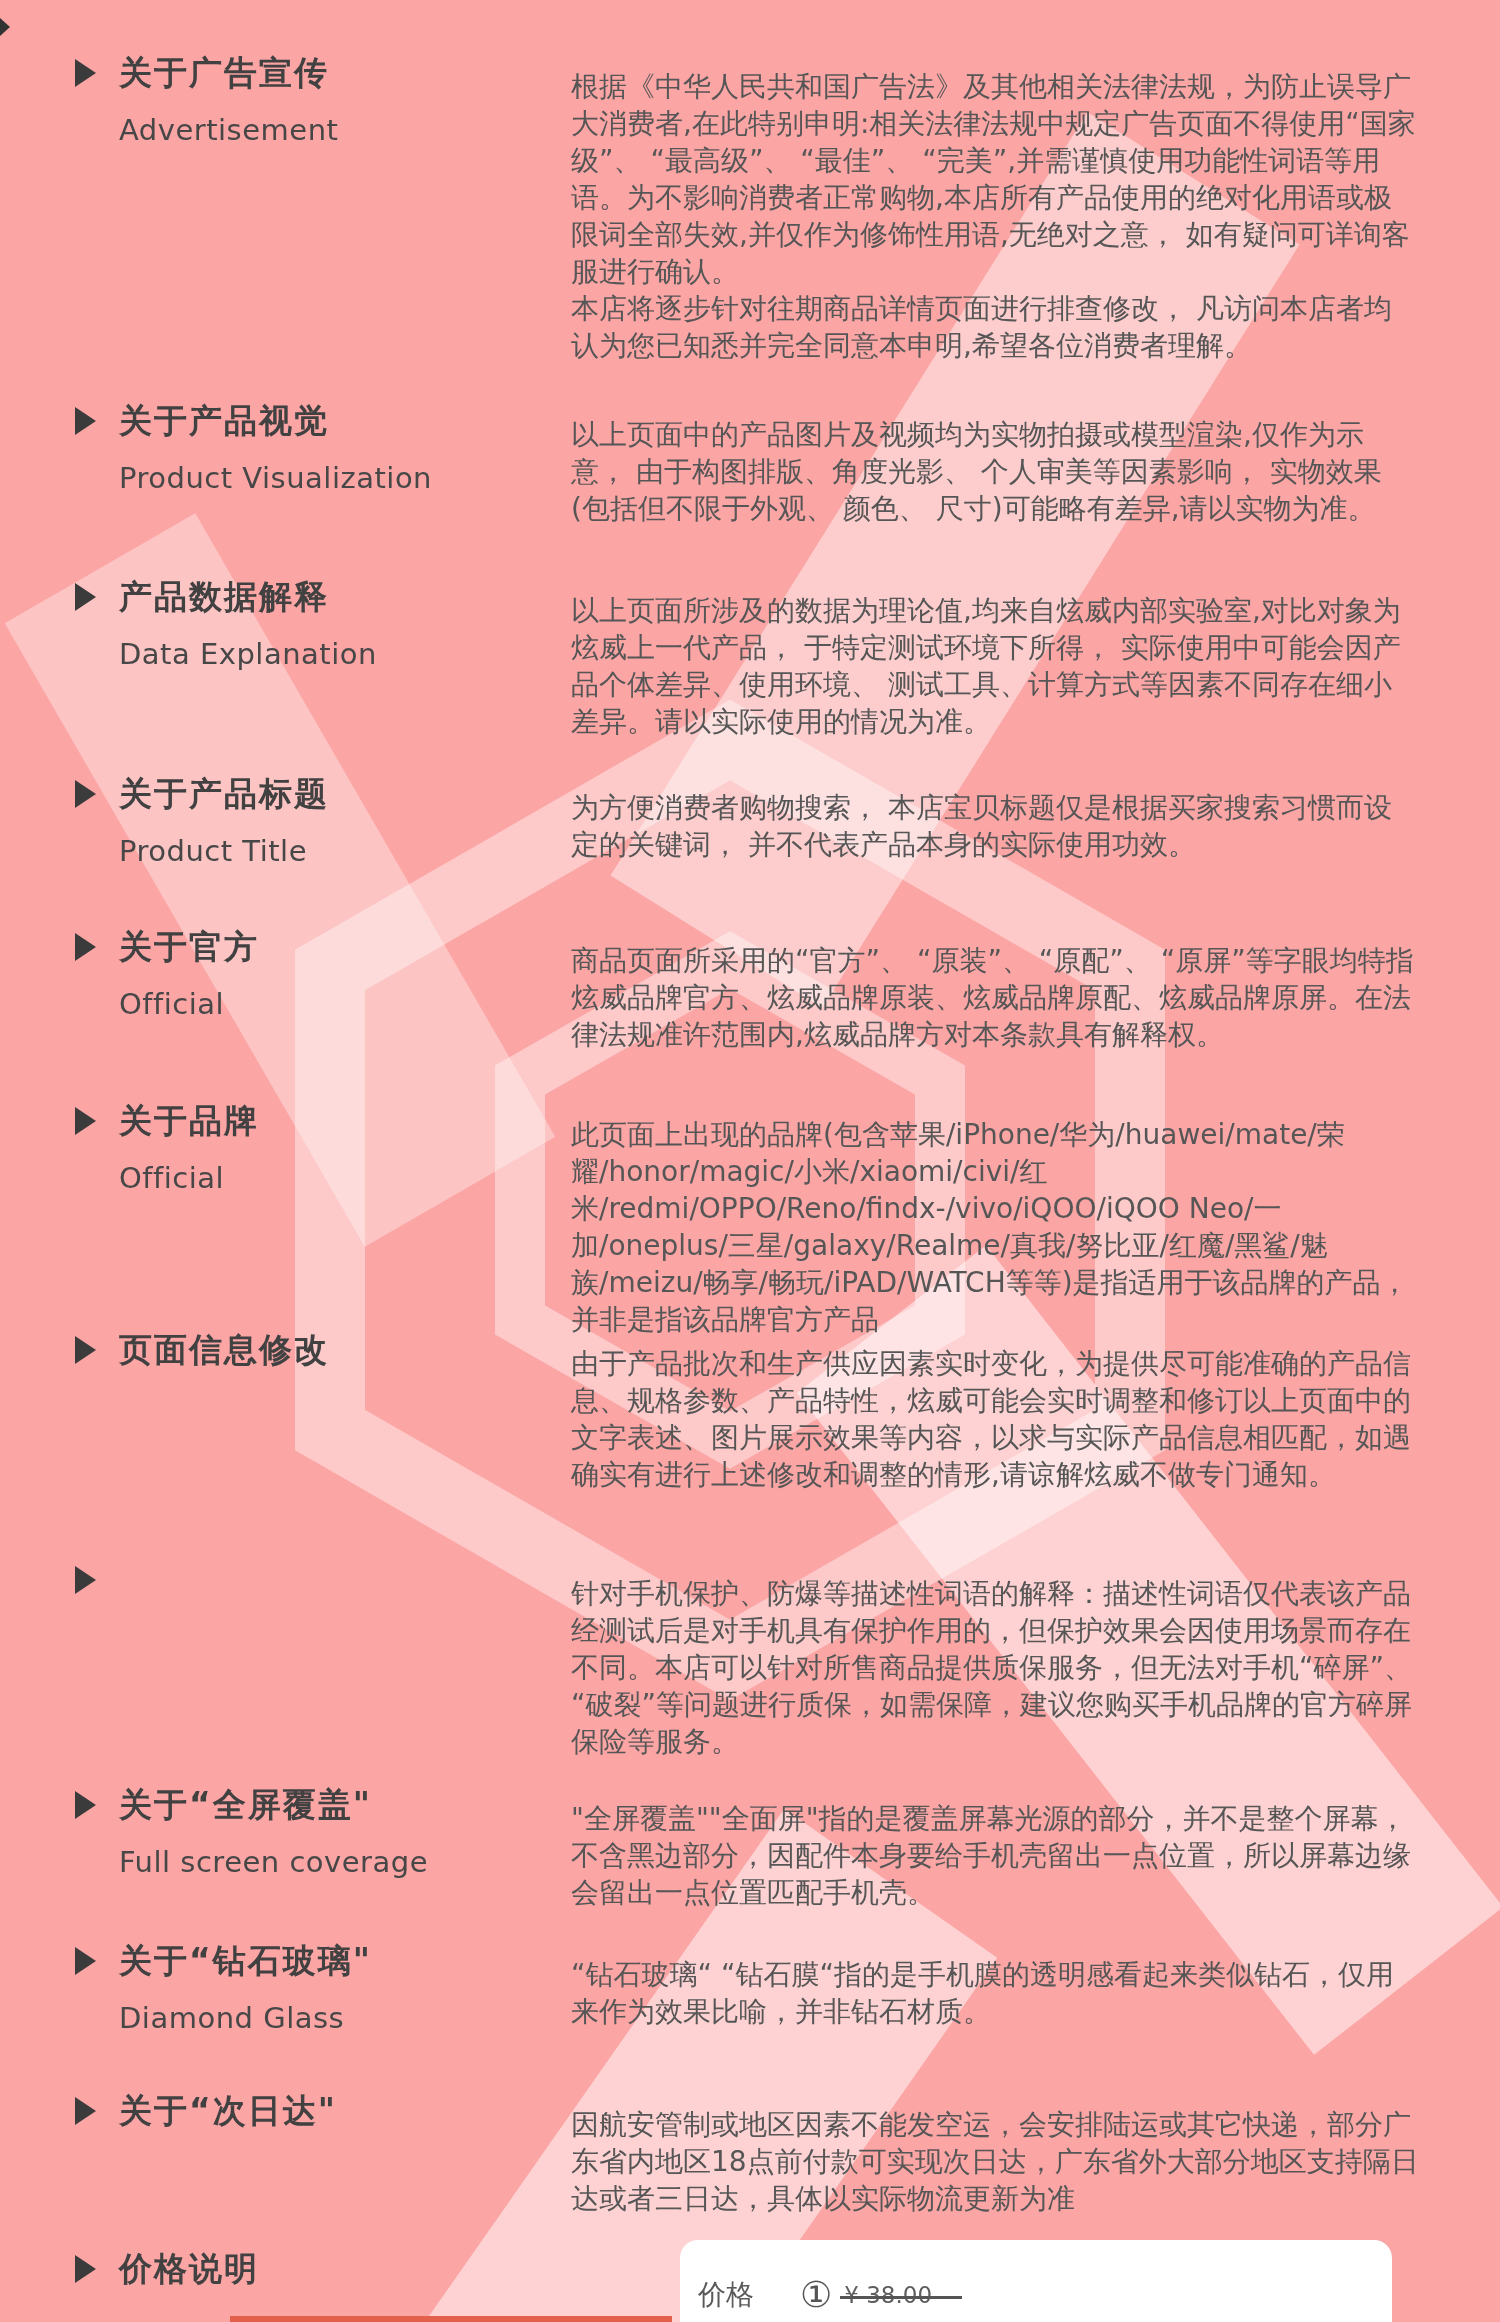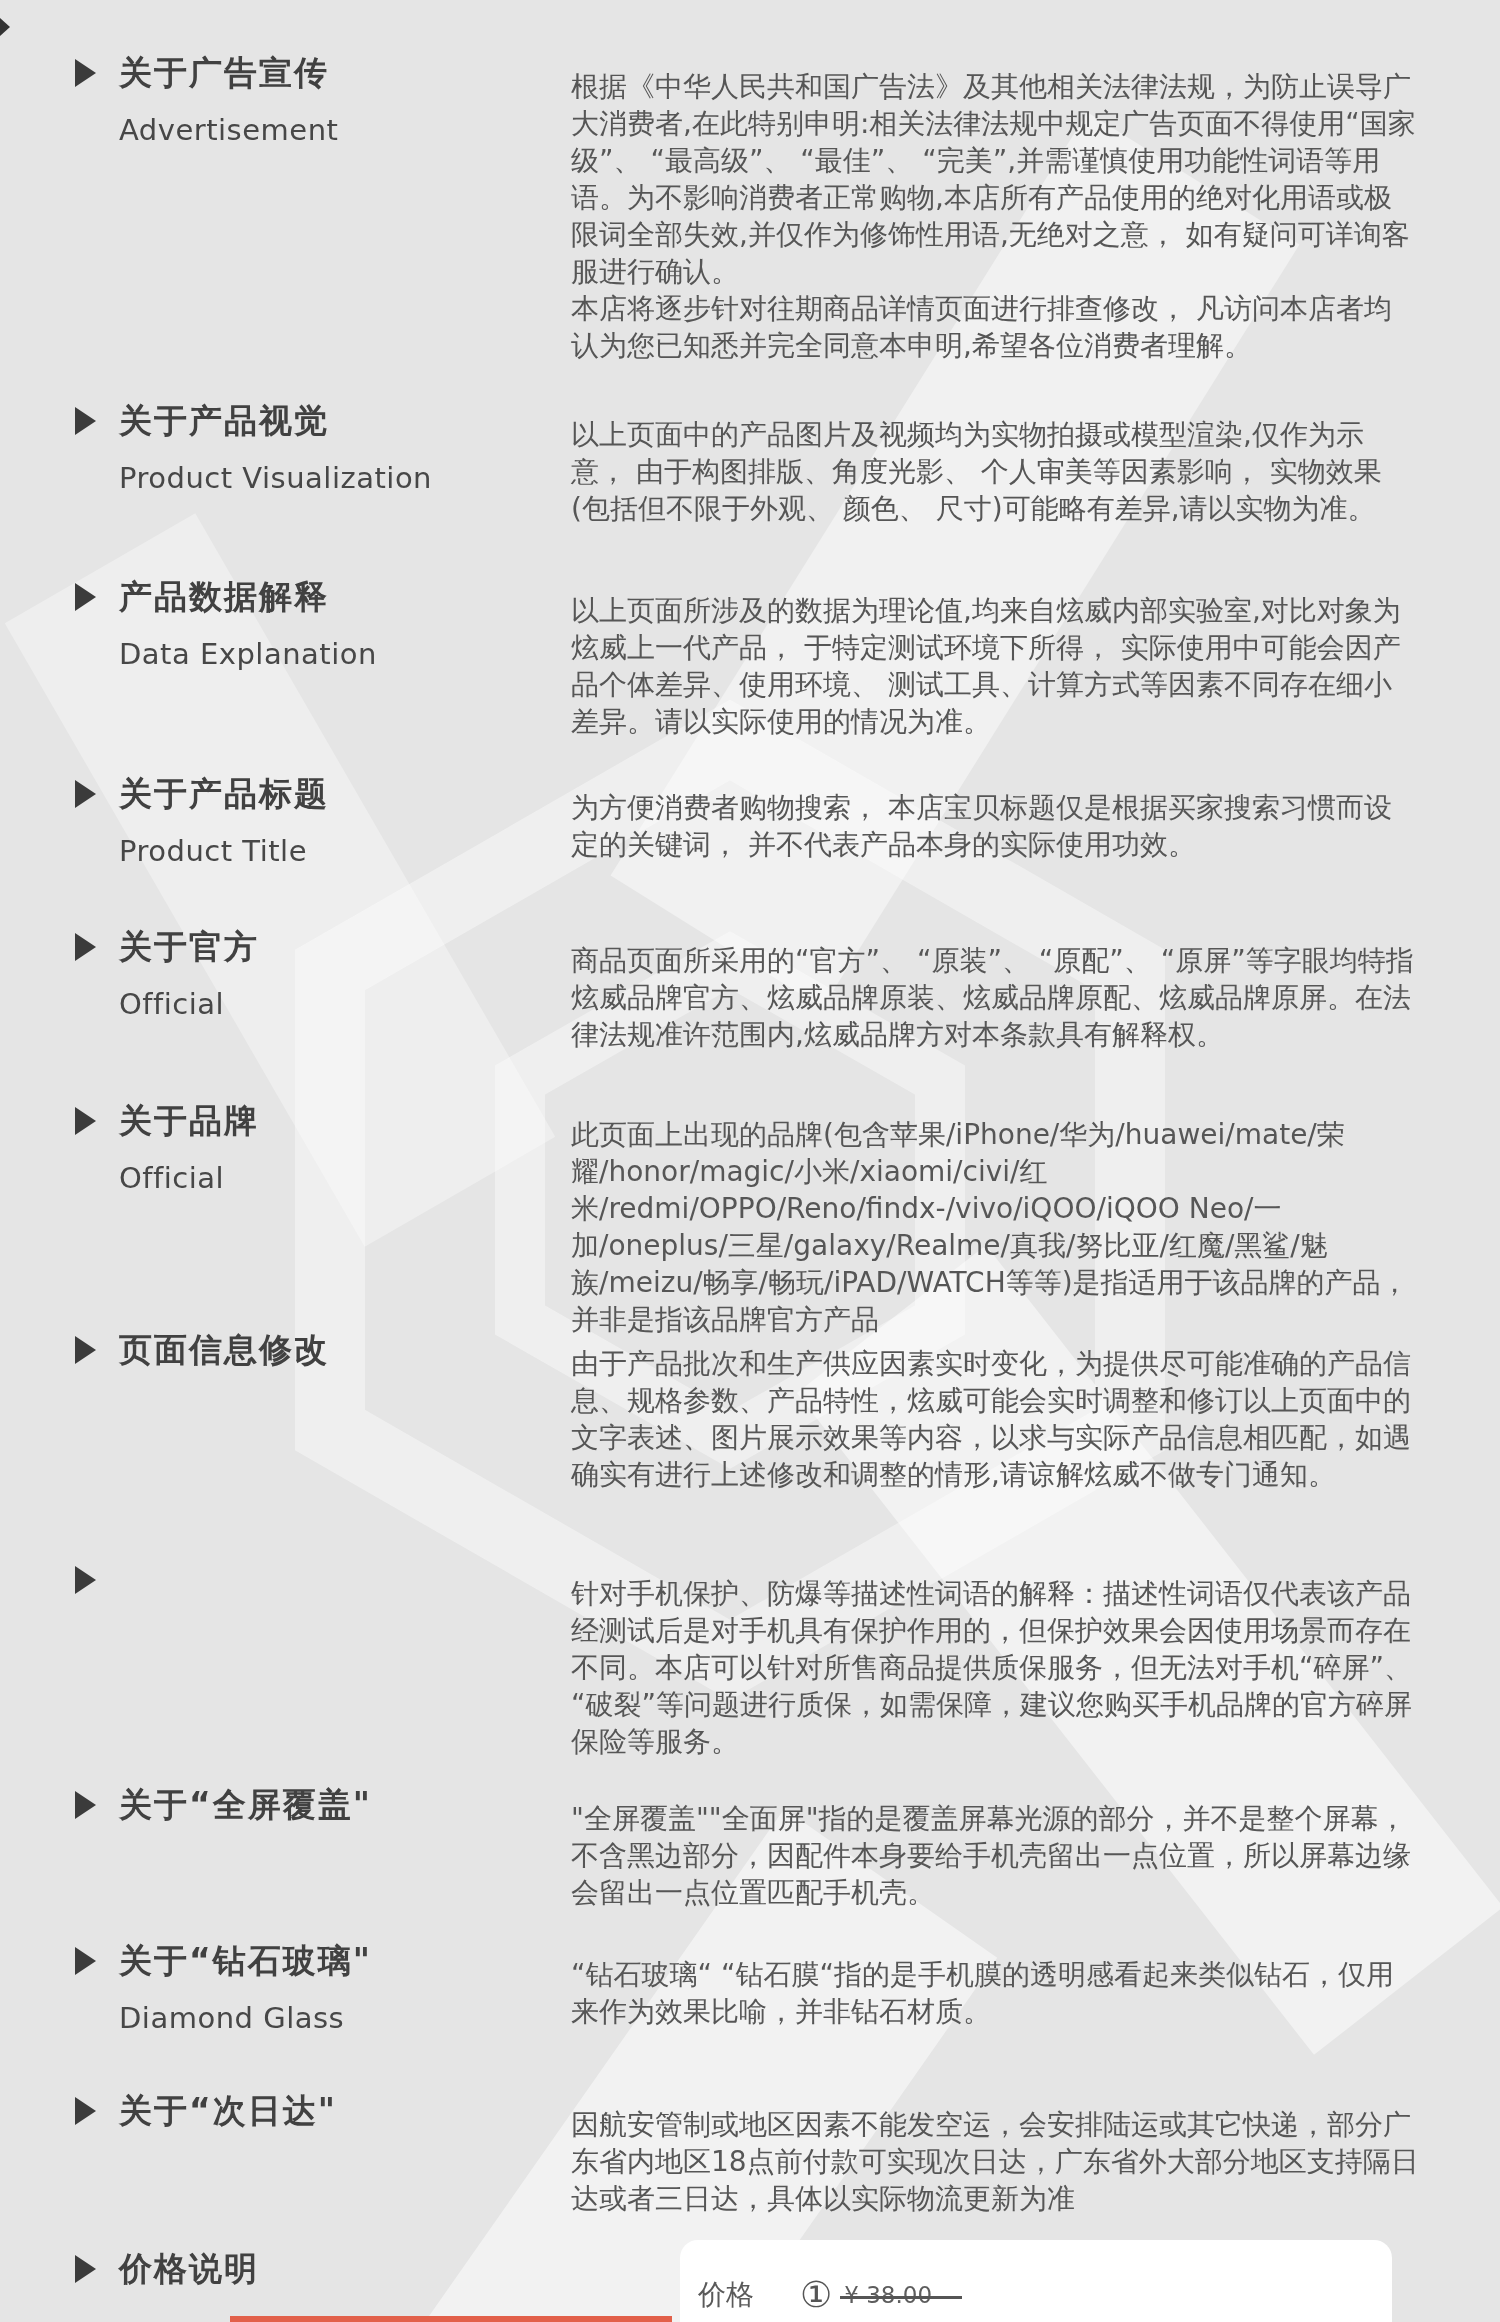--- a/index.html
+++ b/index.html
@@ -1,16 +1,16 @@
 <!DOCTYPE html>
 <html><head>
 <meta charset="utf-8">
 <style>
   html,body{margin:0;padding:0;}
-  .page{position:relative;width:1500px;height:2322px;background:#e5e5e5;overflow:hidden;
+  .page{position:relative;width:1500px;height:2322px;background:#fca5a5;overflow:hidden;
         font-family:"DejaVu Sans","Liberation Sans",sans-serif;}
   
   .wm{position:absolute;background:#ffffff;z-index:0;}
   .wm-hex{position:absolute;z-index:0;}
   
   .row{position:absolute;left:0;width:1500px;z-index:2;}
   .lhs{position:absolute;left:75px;top:0;display:flex;align-items:flex-start;}
   .arrow{width:0;height:0;border-left:21px solid #3b3b3b;border-top:14px solid transparent;
          border-bottom:14px solid transparent;margin-top:7px;margin-right:23px;flex:0 0 auto;}
   .zh{margin:0;font-size:33px;font-weight:700;color:#414141;letter-spacing:2px;line-height:1.3;}
@@ -127,20 +127,21 @@
       <span class="arrow"></span>
     </div>
     <p class="body">针对手机保护、防爆等描述性词语的解释：描述性词语仅代表该产品经测试后是对手机具有保护作用的，但保护效果会因使用场景而存在不同。本店可以针对所售商品提供质保服务，但无法对手机“碎屏”、 “破裂”等问题进行质保，如需保障，建议您购买手机品牌的官方碎屏保险等服务。</p>
   </section>
 
   <section class="row" style="top:1784px">
     <div class="lhs">
       <span class="arrow"></span>
       <div class="heads">
         <h2 class="zh">关于“全屏覆盖"</h2>
+        <h3 class="en">Full screen coverage</h3>
       </div>
     </div>
     <p class="body">"全屏覆盖""全面屏"指的是覆盖屏幕光源的部分，并不是整个屏幕，不含黑边部分，因配件本身要给手机壳留出一点位置，所以屏幕边缘会留出一点位置匹配手机壳。</p>
   </section>
 
   <section class="row" style="top:1940px">
     <div class="lhs">
       <span class="arrow"></span>
       <div class="heads">
         <h2 class="zh">关于“钻石玻璃"</h2>

